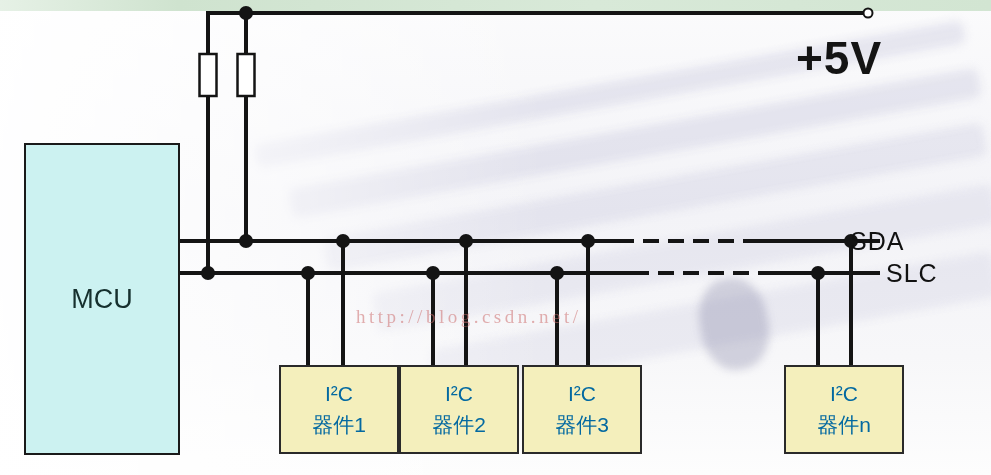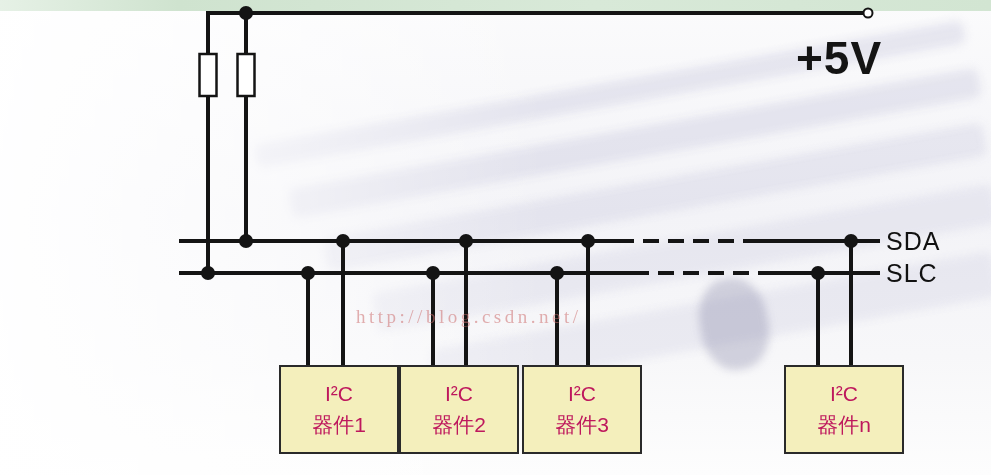--- a/index.html
+++ b/index.html
@@ -22,29 +22,29 @@
           transform:rotate(-10deg); }
   .lightwash { position:absolute; inset:0;
           background:linear-gradient(90deg, rgba(255,255,255,0.95) 0%, rgba(255,255,255,0.55) 28%, rgba(255,255,255,0) 55%); }
   .top-strip { position:absolute; left:0; top:0; width:991px; height:11px;
           background:linear-gradient(90deg,#e6f1e6 0%, #cfe3cf 18%, #d8e9d8 60%, #d2e5d2 100%); }
 
   svg.wires { position:absolute; left:0; top:0; }
 
   .label { position:absolute; color:#111; }
   .plus5v { left:796px; top:31px; font-size:46px; font-weight:bold; letter-spacing:1px; color:#141414; }
-  .sda-label { left:886px; top:227px; font-size:25px; letter-spacing:1px; }
+  .sda-label { left:850px; top:227px; font-size:25px; letter-spacing:1px; }
   .slc-label { left:886px; top:259px; font-size:25px; letter-spacing:1px; }
 
   .box { position:absolute; box-sizing:border-box; display:flex; flex-direction:column;
          align-items:center; justify-content:center; text-align:center; }
   .mcu { left:24px; top:143px; width:156px; height:312px;
          background:#ccf2f1; border:2px solid #1a1a1a; font-size:27px; color:#16302e; }
   .device { top:365px; width:120px; height:89px; background:#f4efbc; border:2px solid #2a2a2a;
-            color:#be185d; font-size:21px; line-height:1.45; }
+            color:#0369a1; font-size:21px; line-height:1.45; }
   .dev1 { left:279px; } .dev2 { left:399px; } .dev3 { left:522px; } .devn { left:784px; }
 
   .wm-center { position:absolute; left:356px; top:306px; font-family:Liberation Serif, serif;
                font-size:19px; letter-spacing:3.5px; color:rgba(206,112,112,0.55); }
   .wm-corner { position:absolute; left:856px; top:444px; font-size:19px;
                color:rgba(125,125,125,0.85); }
 </style>
 </head>
 <body>
 
@@ -110,20 +110,23 @@
       <circle cx="433" cy="273" r="7"></circle>
       <circle cx="557" cy="273" r="7"></circle>
       <circle cx="818" cy="273" r="7"></circle>
     </g>
   </svg>
 
   <div class="label plus5v">+5V</div>
   <div class="label sda-label">SDA</div>
   <div class="label slc-label">SLC</div>
 
+  <div class="box mcu">
+    <span>MCU</span>
+  </div>
 
   <div class="box device dev1">
     <span>I²C</span>
     <span>器件1</span>
   </div>
   <div class="box device dev2">
     <span>I²C</span>
     <span>器件2</span>
   </div>
   <div class="box device dev3">

